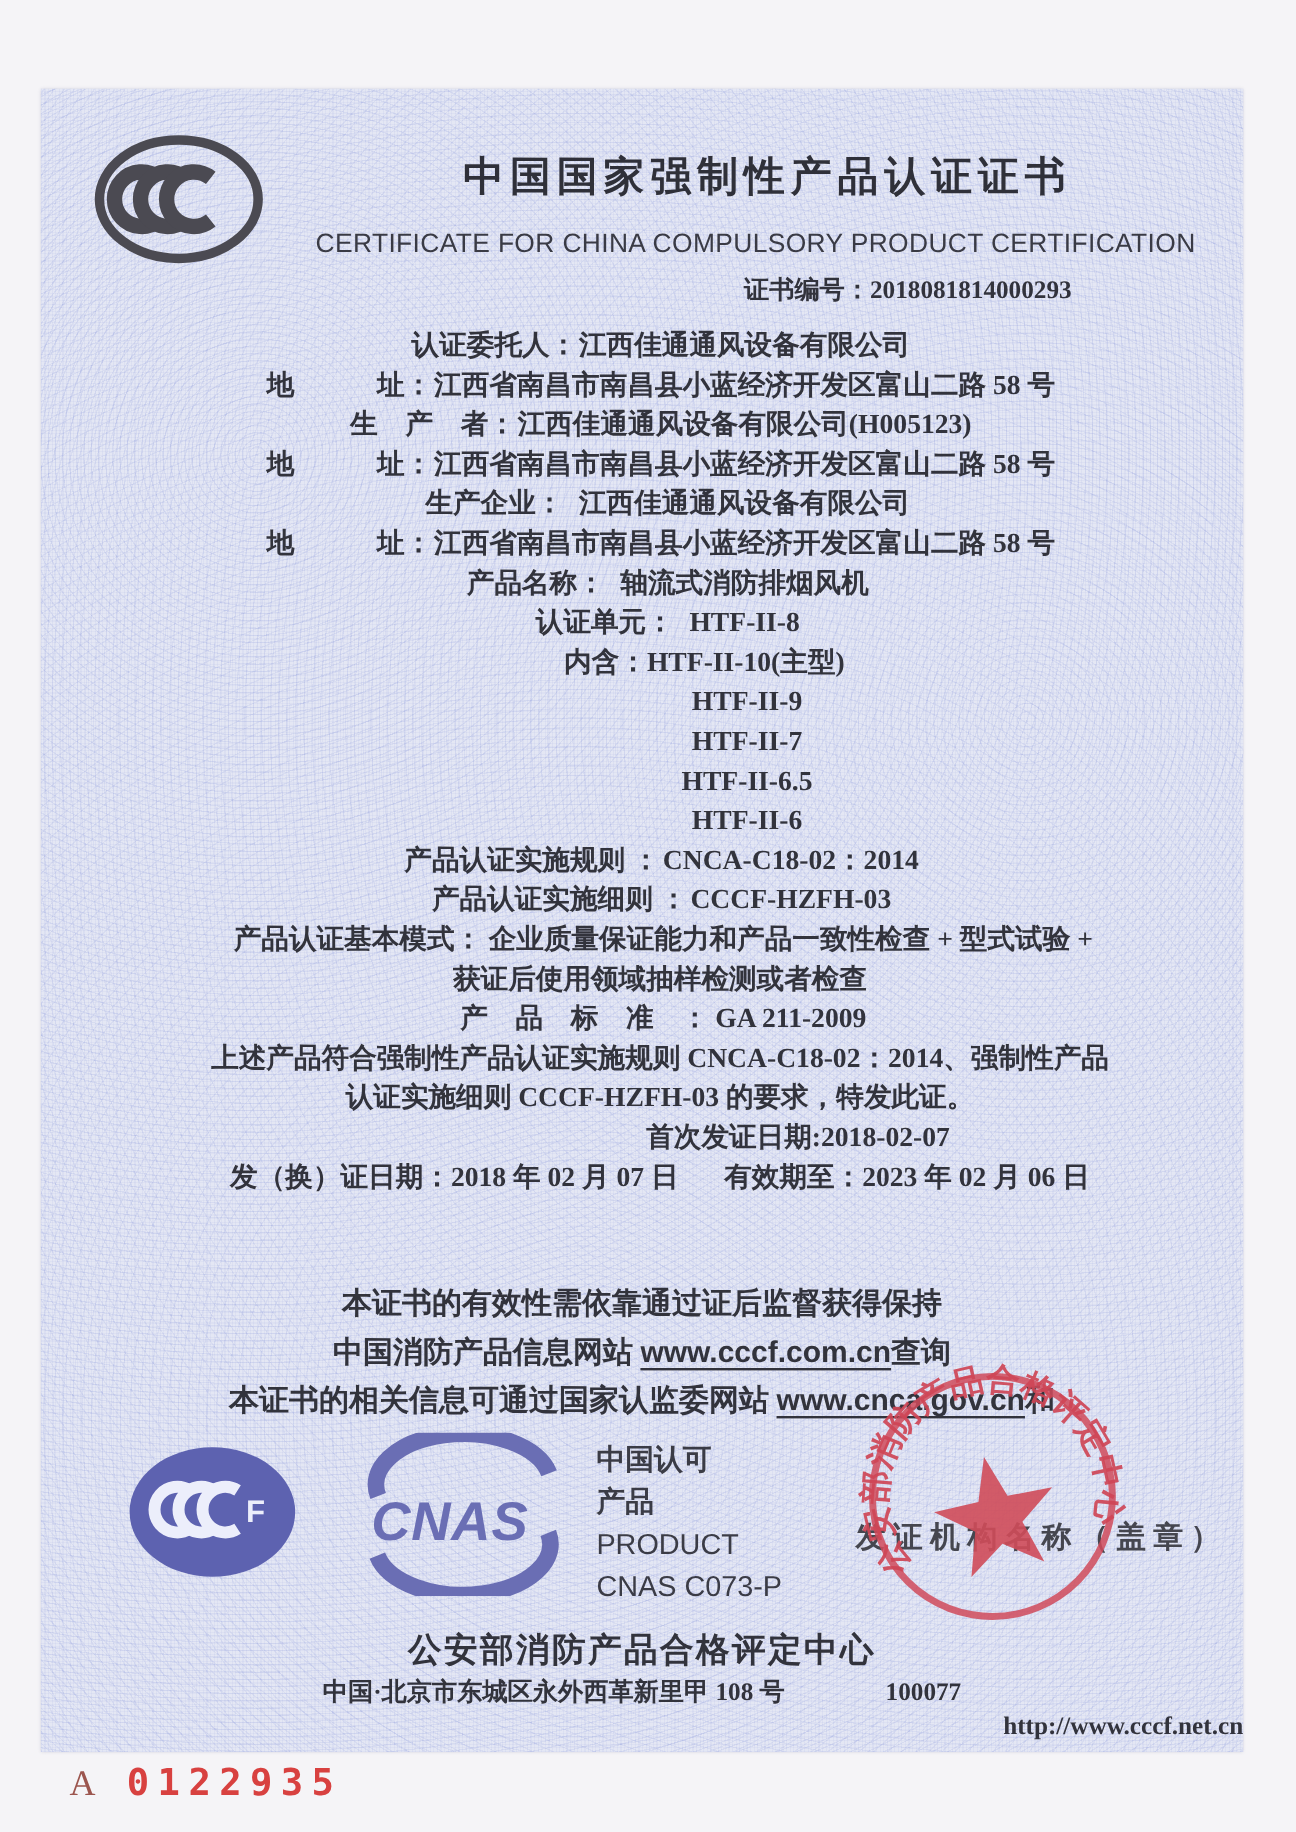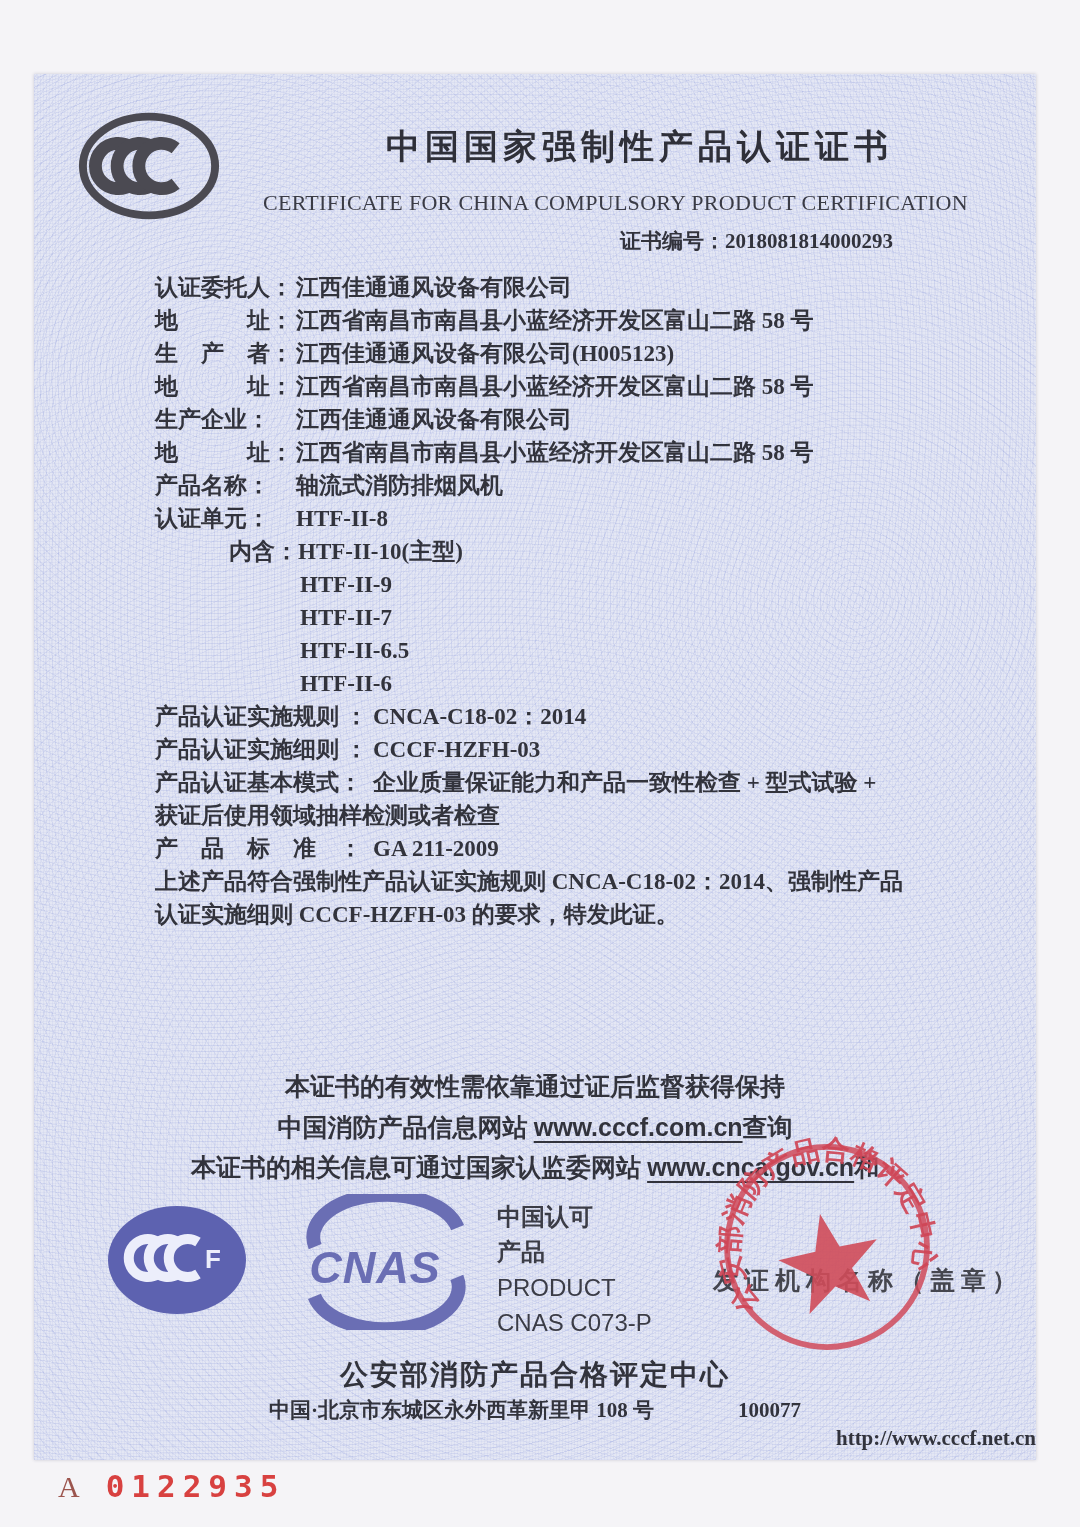--- a/index.html
+++ b/index.html
@@ -20,26 +20,26 @@
       repeating-linear-gradient(0deg, rgba(158,168,224,.10) 0 1px, transparent 1px 3px);
     box-shadow:0 0 3px rgba(70,70,110,.25);
   }
   .ccc-logo { position:absolute; left:41px; top:36px; }
   .title {
     position:absolute; left:352px; top:50px; font-size:34px; font-weight:700;
     letter-spacing:5px; color:#2f3039; white-space:nowrap;
   }
   .subtitle {
     position:absolute; left:229px; top:116px; font-size:22px; font-weight:500;
-    font-family:Liberation Serif, serif; color:#3a3b45;
+    font-family:Liberation Sans, sans-serif; color:#3a3b45;
     letter-spacing:0.3px; white-space:nowrap;
   }
   .certno { position:absolute; left:586px; top:153px; font-size:21px; font-weight:600; white-space:nowrap; }
 
-  .fields { position:absolute; left:121px; top:197px; width:790px; }
+  .fields { position:absolute; left:121px; top:197px; width:790px;text-align:center; }
   .frow { height:33px; line-height:33px; font-size:23px; white-space:nowrap; }
   .flabel { display:inline-block; min-width:141px; font-weight:700; }
   .flabel.long { min-width:218px; }
   .flabel.auto { min-width:0; }
   .fvalue { font-weight:600; }
   .frow.inclusion { padding-left:74px; }
   .frow.model { padding-left:145px; font-weight:600; }
   .frow.para { font-weight:600; }
   .frow.firstissue { padding-left:230px; font-weight:700; }
   .gap { margin-left:38px; }
@@ -112,20 +112,24 @@
     <div class="frow model">HTF-II-6</div>
 
     <div class="frow"><span class="flabel long">产品认证实施规则 ：</span><span class="fvalue">CNCA-C18-02：2014</span></div>
     <div class="frow"><span class="flabel long">产品认证实施细则 ：</span><span class="fvalue">CCCF-HZFH-03</span></div>
     <div class="frow"><span class="flabel long">产品认证基本模式：</span><span class="fvalue">企业质量保证能力和产品一致性检查 + 型式试验 +</span></div>
     <div class="frow para">获证后使用领域抽样检测或者检查</div>
     <div class="frow"><span class="flabel long">产　品　标　准　：</span><span class="fvalue">GA 211-2009</span></div>
 
     <div class="frow para">上述产品符合强制性产品认证实施规则 CNCA-C18-02：2014、强制性产品</div>
     <div class="frow para">认证实施细则 CCCF-HZFH-03 的要求，特发此证。</div>
+    <div class="frow firstissue">首次发证日期:2018-02-07</div>
+    <div class="frow">
+      <span class="flabel auto">发（换）证日期：</span><span class="fvalue">2018 年 02 月 07 日</span><span class="flabel auto gap">有效期至：</span><span class="fvalue">2023 年 02 月 06 日</span>
+    </div>
   </div>
 
   <div class="notes">
     <div class="nline">本证书的有效性需依靠通过证后监督获得保持</div>
     <div class="nline">
       <span>中国消防产品信息网站 </span><span class="url">www.cccf.com.cn</span><span>查询</span>
     </div>
     <div class="nline">
       <span>本证书的相关信息可通过国家认监委网站 </span><span class="url">www.cnca.gov.cn</span><span>和</span>
     </div>

